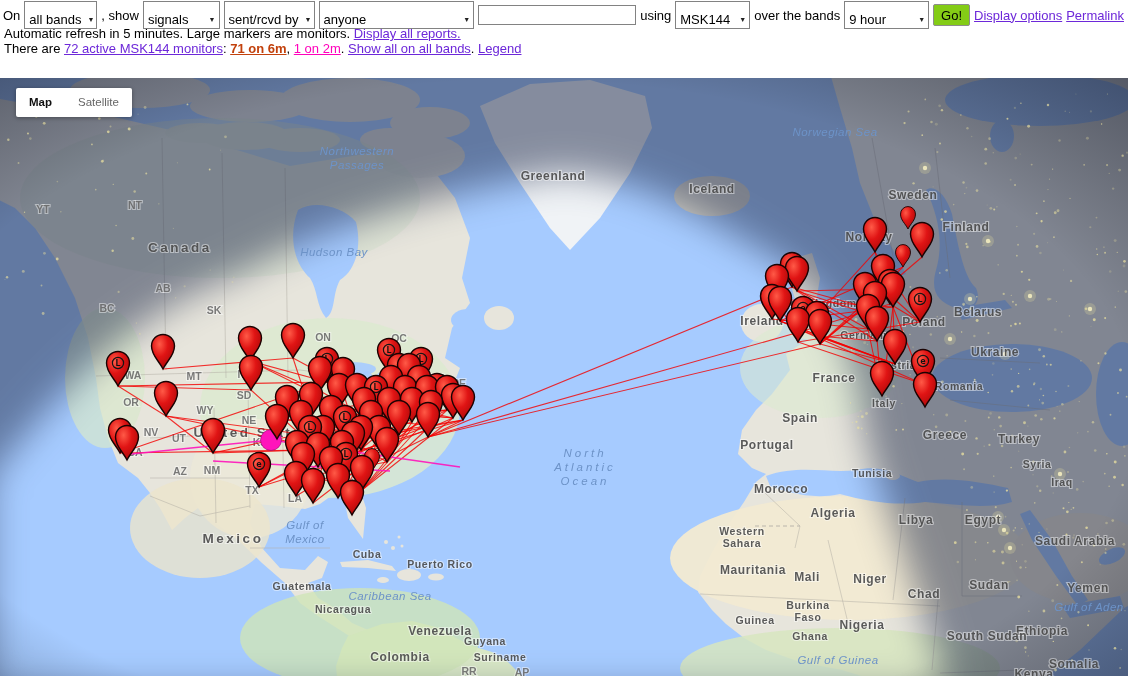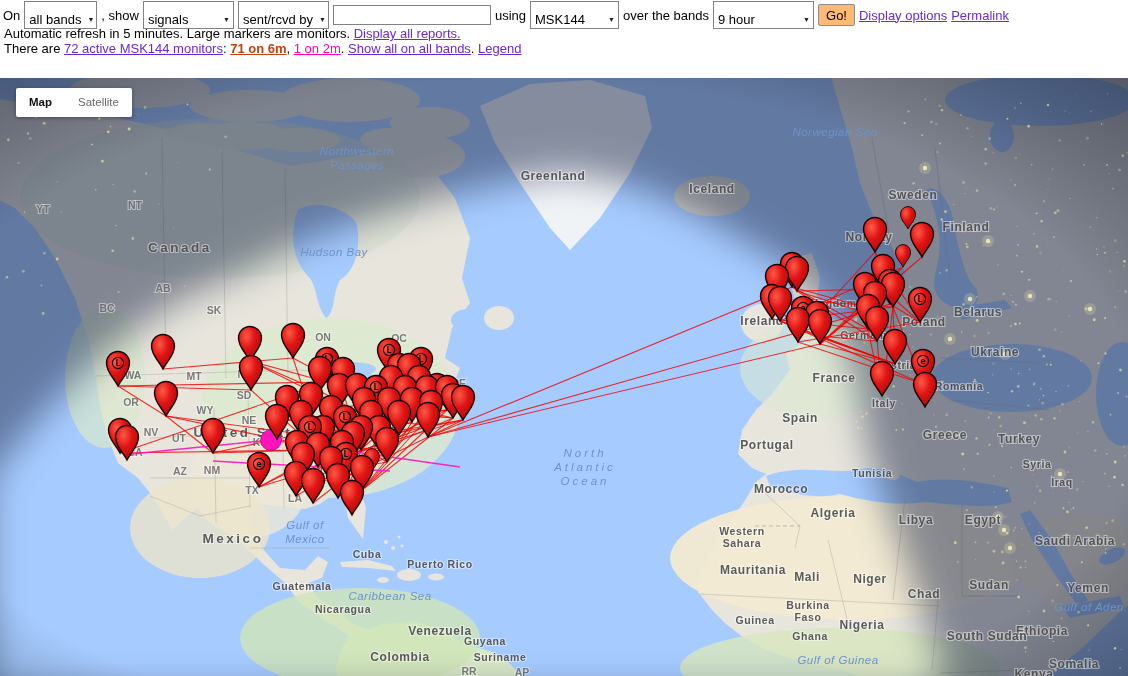--- a/index.html
+++ b/index.html
@@ -7,21 +7,21 @@
        font-family:"Liberation Sans","DejaVu Sans",sans-serif;font-size:13px;color:#000;position:relative;}
   
   .topbar{padding:3px 4px 0 3px;white-space:nowrap;}
   .row1{display:flex;align-items:center;gap:4px;height:24px;}
   .sel{display:inline-flex;align-items:center;justify-content:space-between;
        border:1px solid #828282;background:#fff;height:18px;padding:8px 3px 0 4px;
        font-size:13px;cursor:default;box-sizing:content-box;}
   .sel .arr{font-size:7px;color:#222;margin-left:6px;}
   .tin{border:1px solid #828282;height:18px;width:150px;font-size:13px;padding:0 3px;
        font-family:"Liberation Sans",sans-serif;}
-  .gobtn{font-size:13px;height:22px;padding:1px 7px;border:1px solid #8d8d8d;background:#fdba74;
+  .gobtn{font-size:13px;height:22px;padding:1px 7px;border:1px solid #8d8d8d;background:#84cc16;
          border-radius:2px;font-family:"Liberation Sans",sans-serif;}
   a{color:#6d28d9;text-decoration:underline;cursor:pointer;}
   a.red{color:#c2410c;font-weight:bold;}
   a.mag{color:#ff00bb;font-weight:normal;}
   .statusline{line-height:14.5px;padding-left:1px;}
   
   #map{position:absolute;left:0;top:69px;width:1128px;height:607px;background:#a6cbff;overflow:hidden;margin-top:9px;}
   #map svg{display:block;}
   .mapctl{position:absolute;left:16px;top:10px;background:#fff;border-radius:2px;
           box-shadow:0 1px 4px rgba(0,0,0,.35);display:flex;z-index:5;height:29px;align-items:center;}
@@ -38,20 +38,24 @@
         <span>all bands</span>
         <span class="arr">▼</span>
       </span>
     <span>, show</span>
     <span class="sel" style="width:82px">
         <span>signals</span>
         <span class="arr">▼</span>
       </span>
     <span class="sel" style="width:82px">
         <span>sent/rcvd by</span>
+        <span class="arr">▼</span>
+      </span>
+    <span class="sel" style="width:178px">
+        <span>anyone</span>
         <span class="arr">▼</span>
       </span>
     <input class="tin" type="text" value="" style="">
     <span>using</span>
     <span class="sel" style="width:80px">
         <span>MSK144</span>
         <span class="arr">▼</span>
       </span>
     <span>over the bands</span>
     <span class="sel" style="width:92px">

